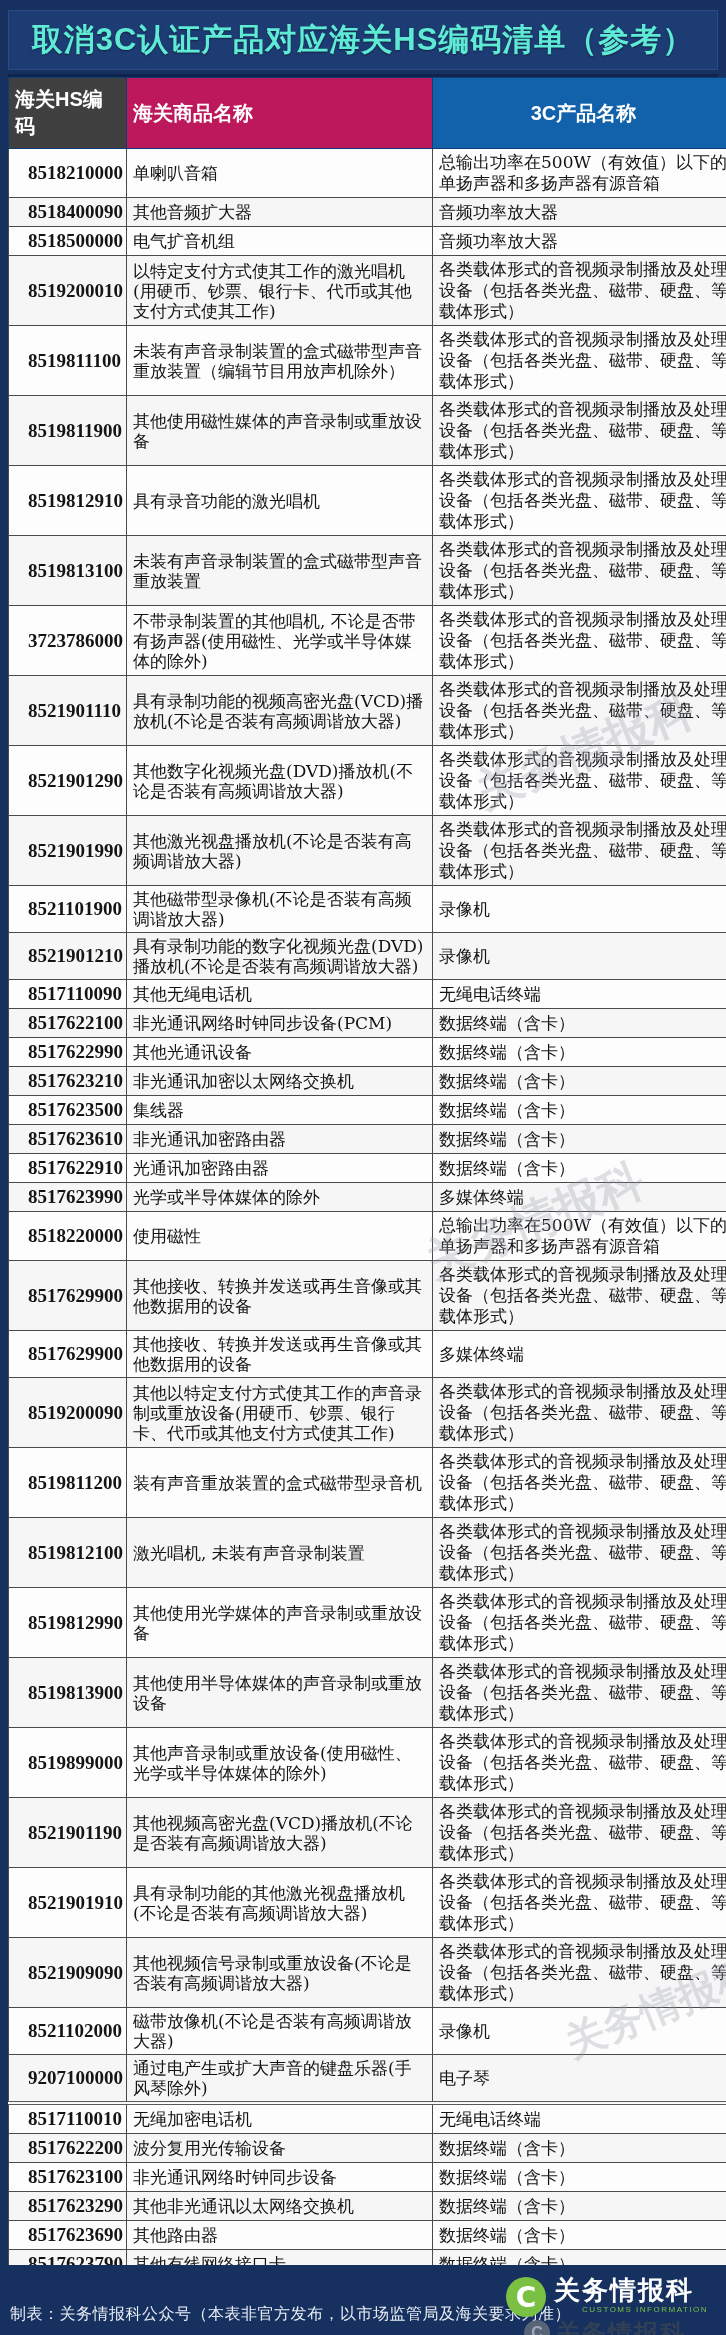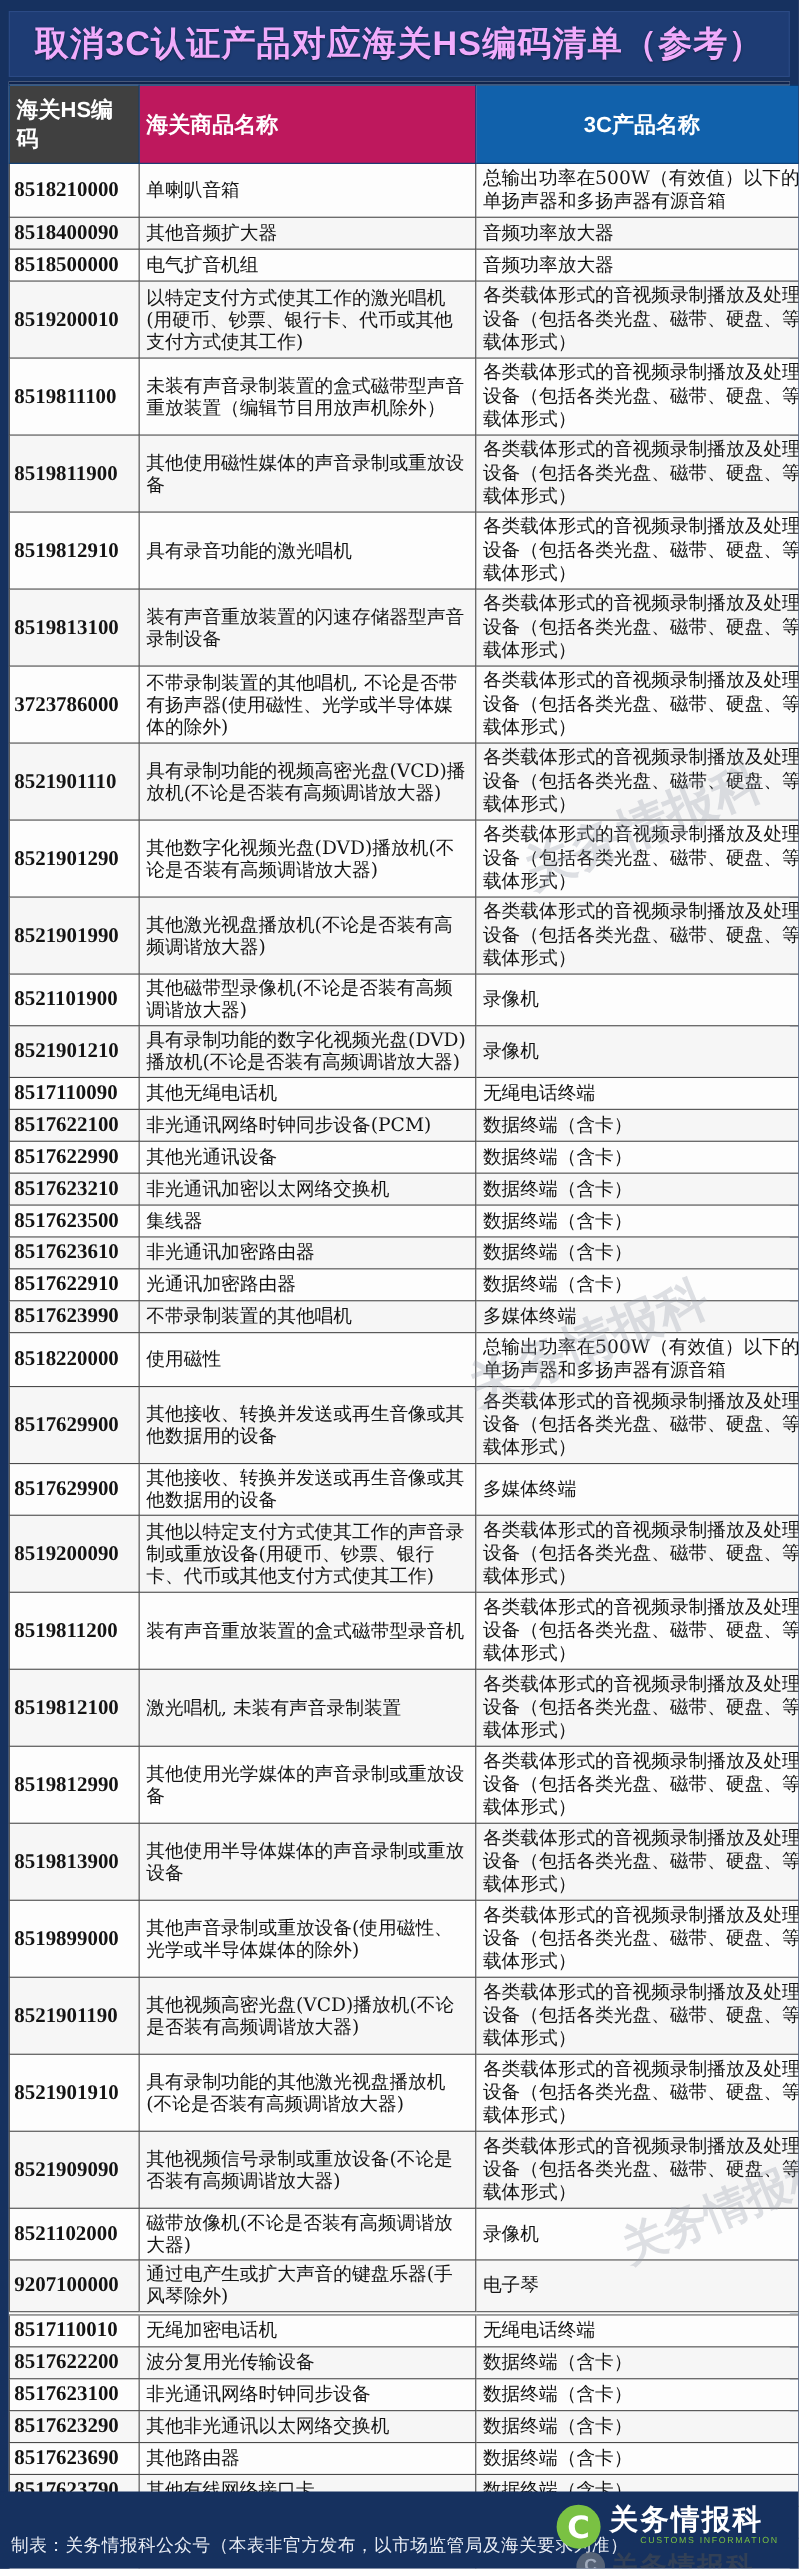--- a/index.html
+++ b/index.html
@@ -14,21 +14,21 @@
   }
   
   .title-band{
     margin:10px 8px 4px 8px;
     background:#1e3c74;
     border:1px solid #2b4a85;
     height:58px;
     display:flex;align-items:center;justify-content:center;
   }
   .title-band h1{
-    margin:0;color:#f0abfc;font-size:31px;font-weight:bold;
+    margin:0;color:#5eead4;font-size:31px;font-weight:bold;
     letter-spacing:1px;white-space:nowrap;
     text-shadow:0 1px 2px rgba(0,0,0,.45);
     font-family:"Liberation Sans",sans-serif;
   }
   
   .table-wrap{
     margin:0 8px;
     background:#ffffff;
     border-top:3px solid #10244d;
   }
@@ -52,21 +52,21 @@
     vertical-align:middle;
     padding:3px 6px;
     color:#141414;
     background:#fdfdfd;
     word-break:break-all;
   }
   tbody tr:nth-child(even) td{background:#f6f6f6;}
   td.c0{
     font-family:"Liberation Serif","DejaVu Serif",serif;
     font-weight:bold;font-size:19px;letter-spacing:0;
-    white-space:nowrap;padding-left:4px;
+    white-space:nowrap;padding-left:19px;
   }
   td.c1{
     font-family:"DejaVu Serif","Liberation Serif",serif;
     font-size:17px;line-height:20px;
   }
   td.c2{
     font-family:"DejaVu Serif","Liberation Serif",serif;
     font-size:17px;line-height:21px;
   }
   tr.gap-top td{border-top:4px double #5a5a5a;}
@@ -177,21 +177,21 @@
             <td class="c1">其他使用磁性媒体的声音录制或重放设备</td>
             <td class="c2">各类载体形式的音视频录制播放及处理设备（包括各类光盘、磁带、硬盘、等载体形式）</td>
           </tr>
           <tr>
             <td class="c0">8519812910</td>
             <td class="c1">具有录音功能的激光唱机</td>
             <td class="c2">各类载体形式的音视频录制播放及处理设备（包括各类光盘、磁带、硬盘、等载体形式）</td>
           </tr>
           <tr>
             <td class="c0">8519813100</td>
-            <td class="c1">装有声音重放装置的闪速存储器型声音录制设备</td>
+            <td class="c1">未装有声音录制装置的盒式磁带型声音重放装置</td>
             <td class="c2">各类载体形式的音视频录制播放及处理设备（包括各类光盘、磁带、硬盘、等载体形式）</td>
           </tr>
           <tr>
             <td class="c0">3723786000</td>
             <td class="c1">不带录制装置的其他唱机, 不论是否带有扬声器(使用磁性、光学或半导体媒体的除外)</td>
             <td class="c2">各类载体形式的音视频录制播放及处理设备（包括各类光盘、磁带、硬盘、等载体形式）</td>
           </tr>
           <tr>
             <td class="c0">8521901110</td>
             <td class="c1">具有录制功能的视频高密光盘(VCD)播放机(不论是否装有高频调谐放大器)</td>
@@ -247,21 +247,21 @@
             <td class="c1">非光通讯加密路由器</td>
             <td class="c2">数据终端（含卡）</td>
           </tr>
           <tr>
             <td class="c0">8517622910</td>
             <td class="c1">光通讯加密路由器</td>
             <td class="c2">数据终端（含卡）</td>
           </tr>
           <tr>
             <td class="c0">8517623990</td>
-            <td class="c1">不带录制装置的其他唱机</td>
+            <td class="c1">光学或半导体媒体的除外</td>
             <td class="c2">多媒体终端</td>
           </tr>
           <tr>
             <td class="c0">8518220000</td>
             <td class="c1">使用磁性</td>
             <td class="c2">总输出功率在500W（有效值）以下的单扬声器和多扬声器有源音箱</td>
           </tr>
           <tr>
             <td class="c0">8517629900</td>
             <td class="c1">其他接收、转换并发送或再生音像或其他数据用的设备</td>

